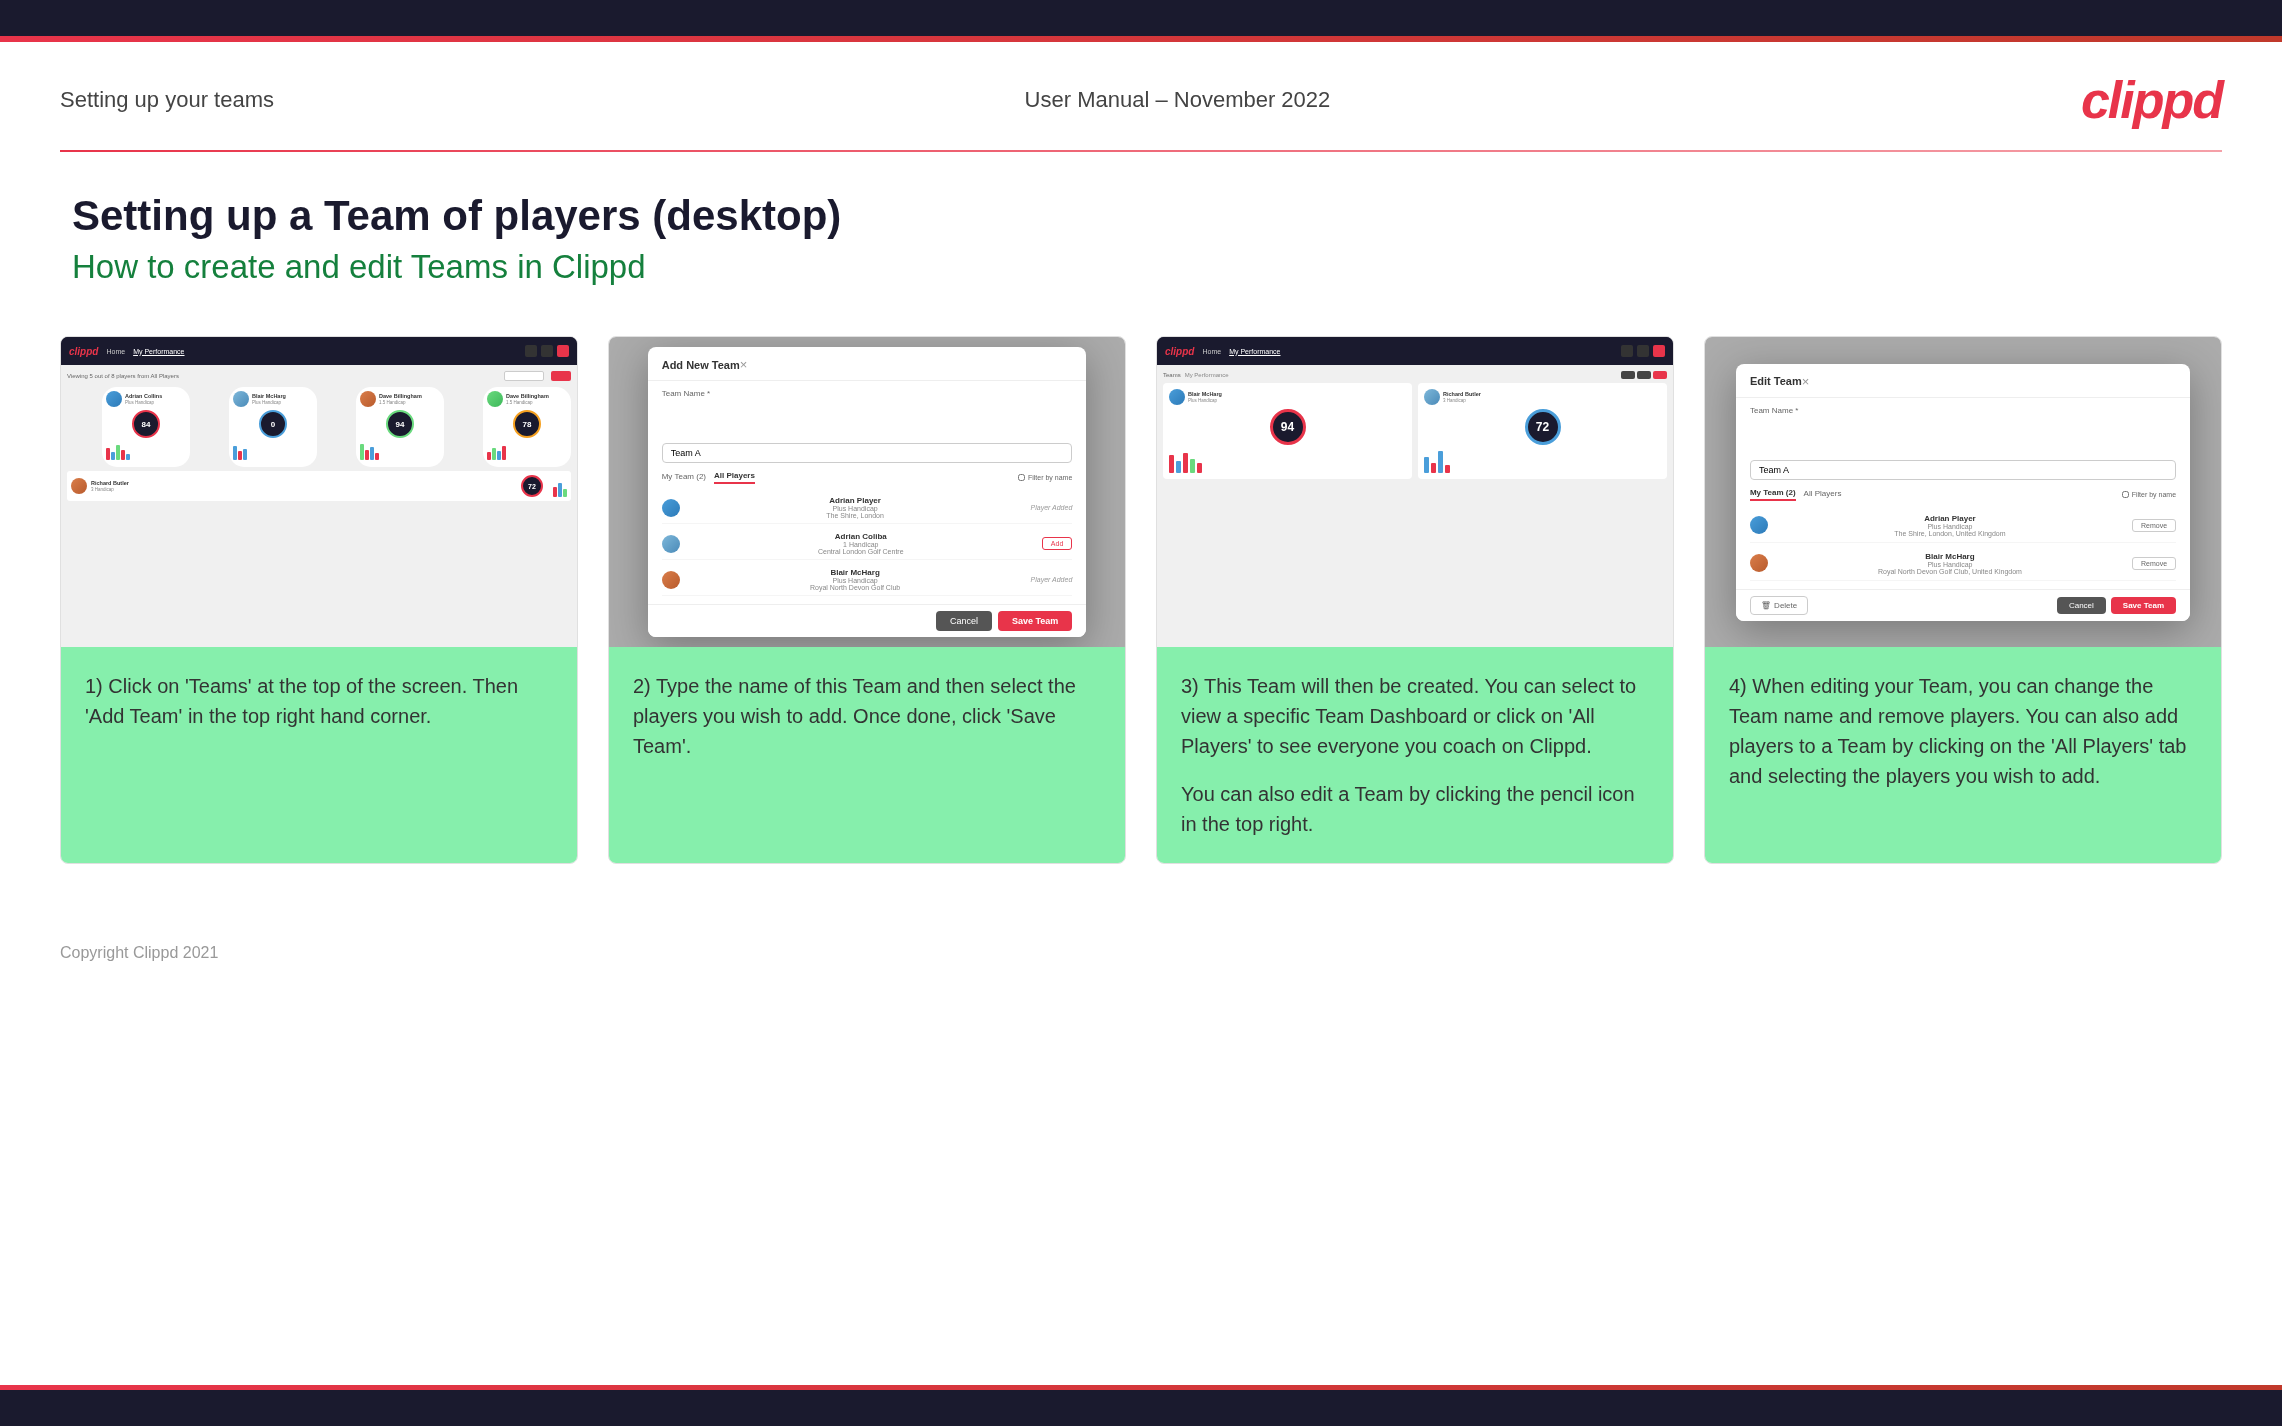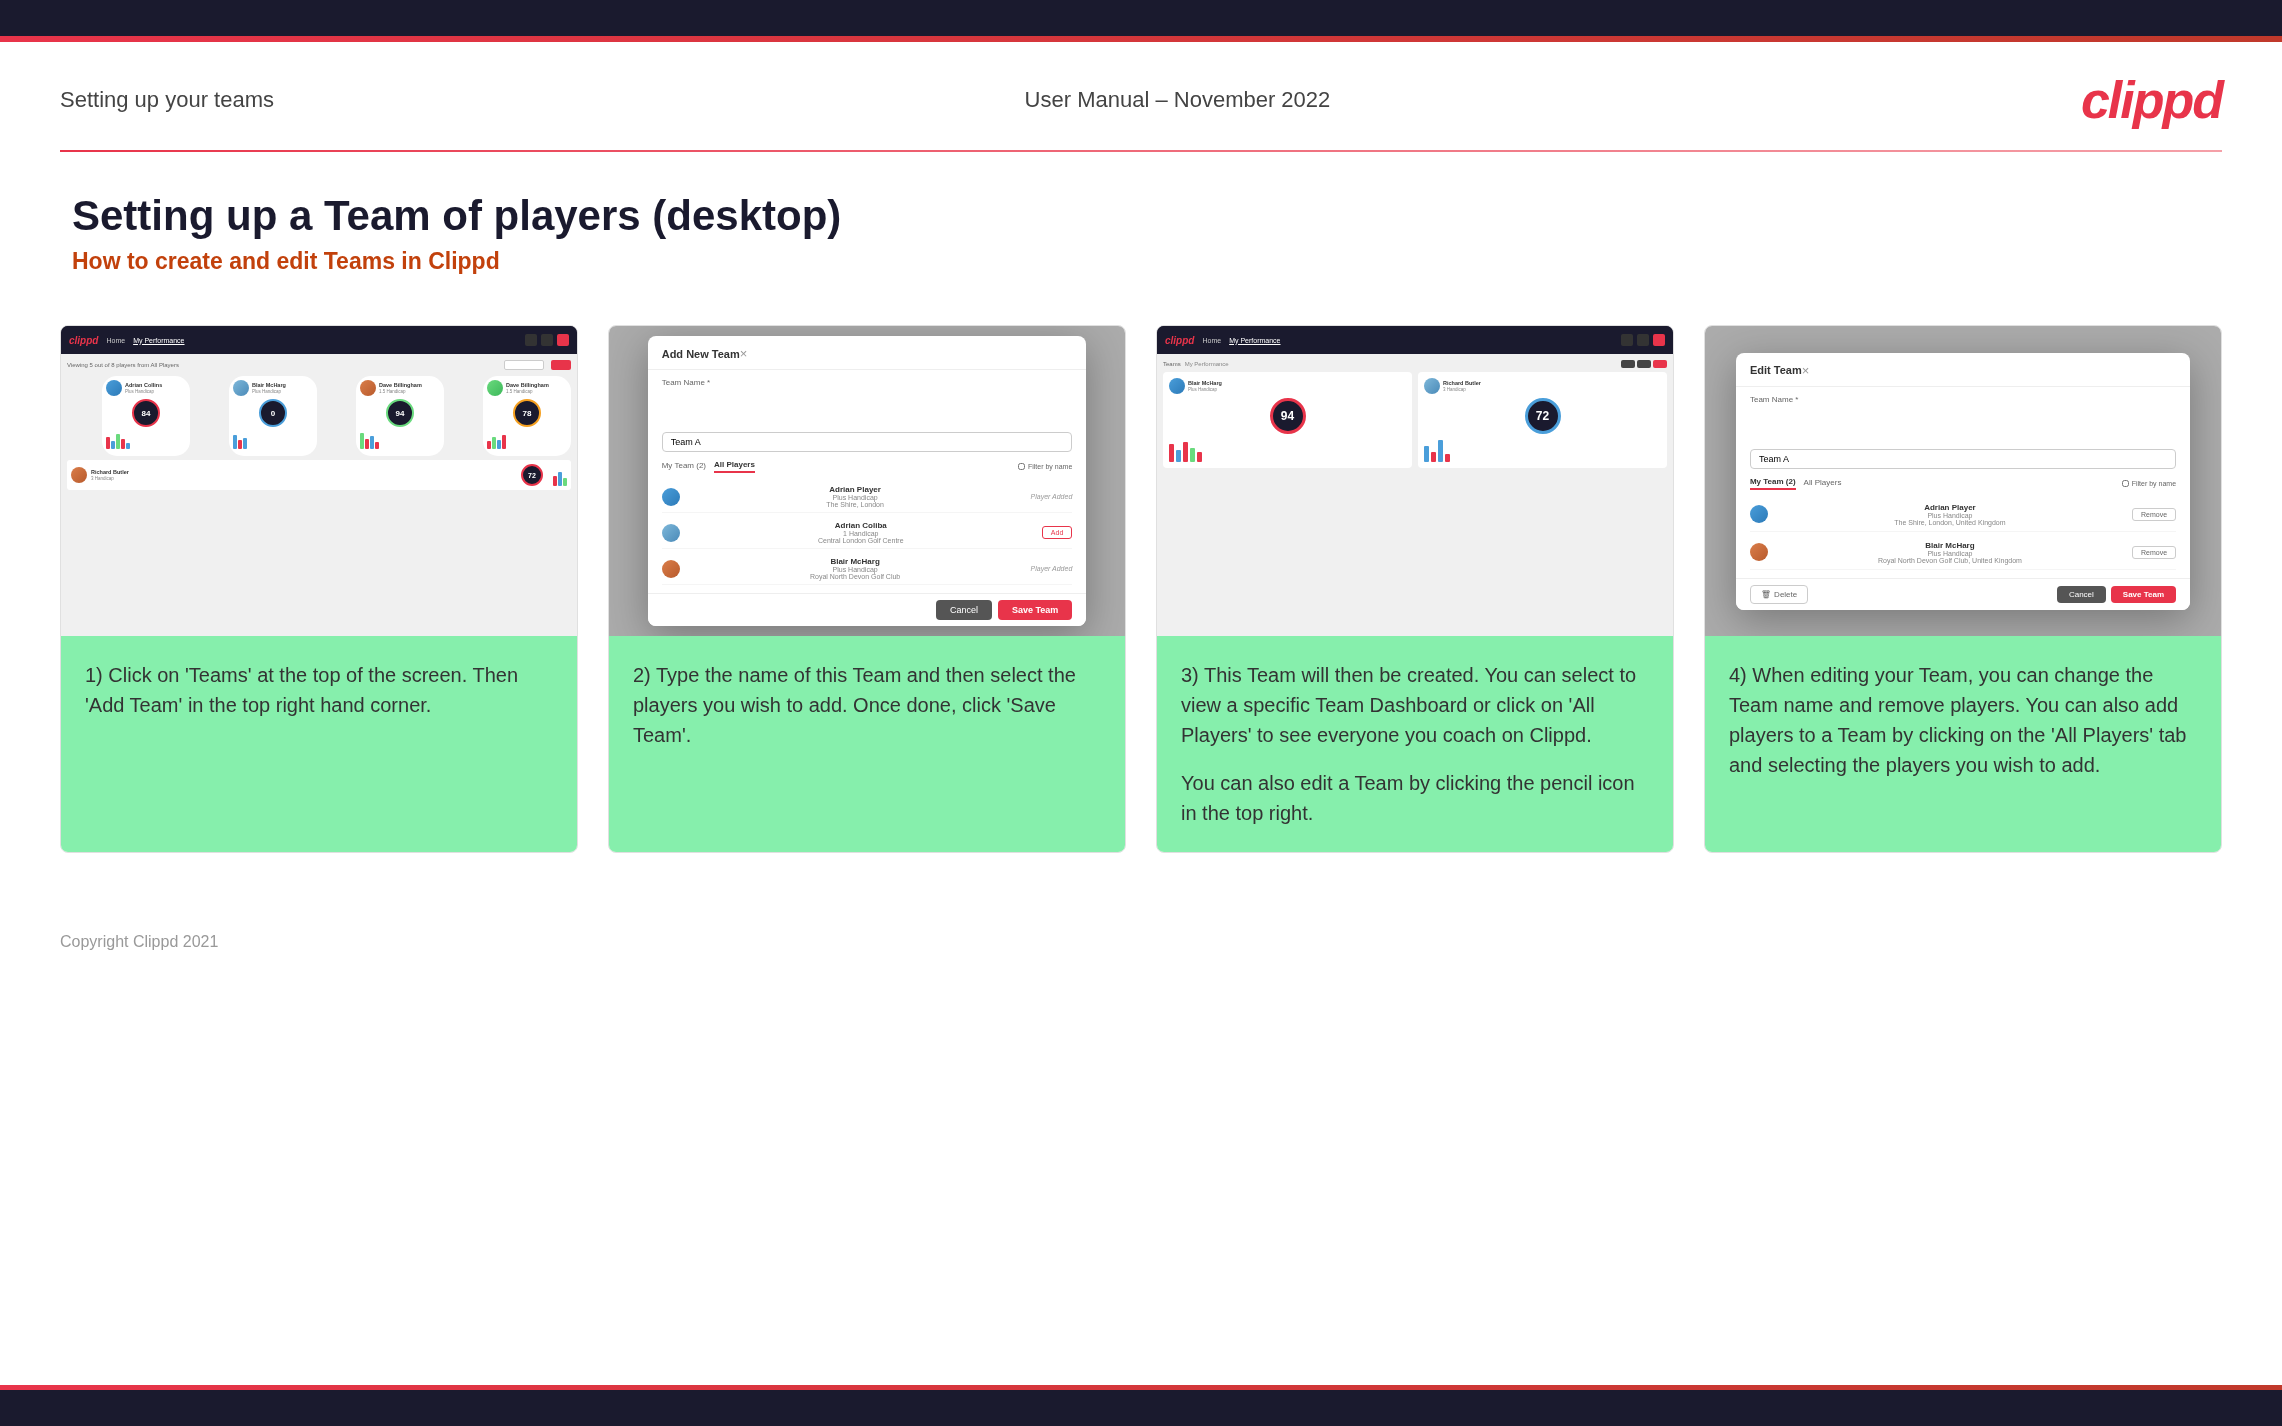--- a/index.html
+++ b/index.html
@@ -59,23 +59,23 @@
       padding: 0 60px 50px 60px;
       margin-left: 12px;
     }
     .page-title {
       font-size: 42px;
       font-weight: 700;
       color: #1a1a2e;
       margin-bottom: 8px;
     }
     .page-subtitle {
-      font-size: 23px;
-      color: #c2410c;
-      font-weight: 700;
+      font-size: 33px;
+      color: #15803d;
+      font-weight: 400;
     }
 
     
     .cards-container {
       display: flex;
       gap: 30px;
       padding: 0 60px 60px 60px;
     }
 
     

